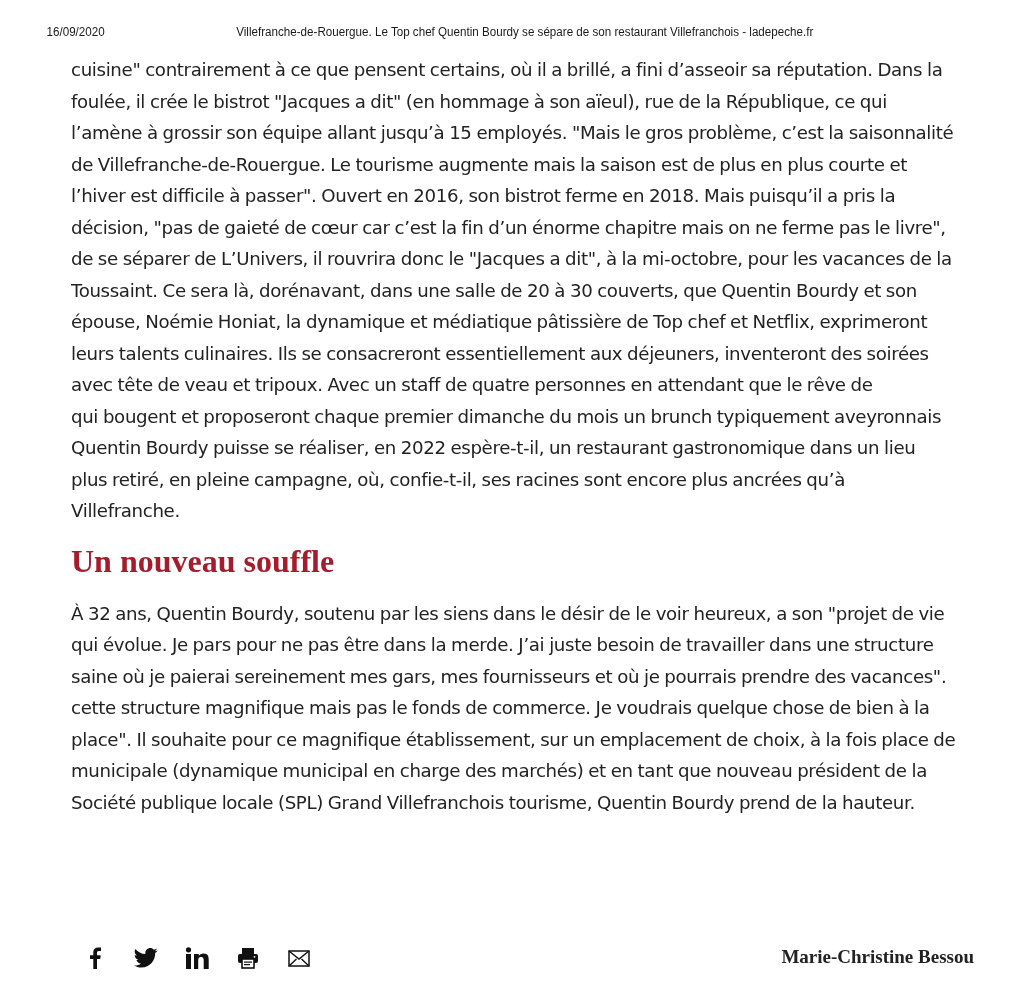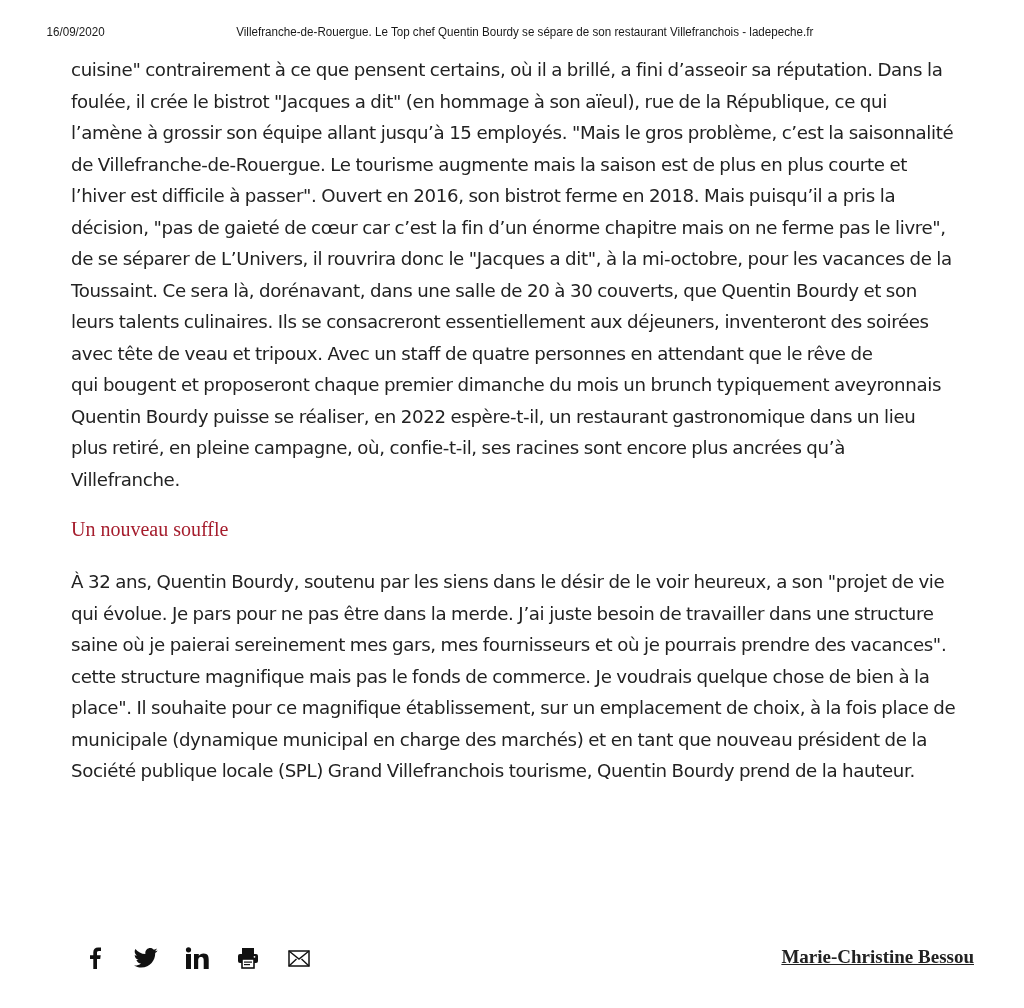--- a/index.html
+++ b/index.html
@@ -22,61 +22,62 @@
       font-size: 18.2px;
       line-height: 31.5px;
       color: #222222;
       letter-spacing: -0.35px;
       word-spacing: -0.6px;
     }
     .para .line { display: block; white-space: nowrap; }
 
     .section-heading {
       font-family: "Liberation Serif", "DejaVu Serif", serif;
-      font-weight: normal;
-      font-size: 20px;
+      font-weight: bold;
+      font-size: 32px;
       color: #a51d2d;
       margin-top: 19px;
       margin-bottom: 22px;
       line-height: 30px;
     }
 
     .share-bar {
       position: absolute; left: 80px; top: 942px; height: 32px; display: flex; align-items: center;
     }
     .share-btn {
       width: 30px; height: 30px; display: flex; align-items: center; justify-content: center;
       margin-right: 21px; cursor: pointer;
     }
     .share-btn svg { display: block; }
 
     .author {
       position: absolute; right: 50px; top: 946px;
       font-family: "Liberation Serif", "DejaVu Serif", serif;
-      font-weight: bold; font-size: 19px; color: #222222; text-decoration: underline;
+      font-weight: bold; font-size: 19px; color: #222222;
     }
   </style>
 </head>
 <body>
 
 <div class="print-header">
   <span class="date">16/09/2020</span>
   <span class="title">Villefranche-de-Rouergue. Le Top chef Quentin Bourdy se sépare de son restaurant Villefranchois - ladepeche.fr</span>
 </div>
 
 <div class="article">
   <p class="para">
     <span class="line">cuisine" contrairement à ce que pensent certains, où il a brillé, a fini d’asseoir sa réputation. Dans la</span>
     <span class="line">foulée, il crée le bistrot "Jacques a dit" (en hommage à son aïeul), rue de la République, ce qui</span>
     <span class="line">l’amène à grossir son équipe allant jusqu’à 15 employés. "Mais le gros problème, c’est la saisonnalité</span>
     <span class="line">de Villefranche-de-Rouergue. Le tourisme augmente mais la saison est de plus en plus courte et</span>
     <span class="line">l’hiver est difficile à passer". Ouvert en 2016, son bistrot ferme en 2018. Mais puisqu’il a pris la</span>
     <span class="line">décision, "pas de gaieté de cœur car c’est la fin d’un énorme chapitre mais on ne ferme pas le livre",</span>
     <span class="line">de se séparer de L’Univers, il rouvrira donc le "Jacques a dit", à la mi-octobre, pour les vacances de la</span>
     <span class="line">Toussaint. Ce sera là, dorénavant, dans une salle de 20 à 30 couverts, que Quentin Bourdy et son</span>
+    <span class="line">épouse, Noémie Honiat, la dynamique et médiatique pâtissière de Top chef et Netflix, exprimeront</span>
     <span class="line">leurs talents culinaires. Ils se consacreront essentiellement aux déjeuners, inventeront des soirées</span>
     <span class="line">avec tête de veau et tripoux. Avec un staff de quatre personnes en attendant que le rêve de</span>
     <span class="line">qui bougent et proposeront chaque premier dimanche du mois un brunch typiquement aveyronnais</span>
     <span class="line">Quentin Bourdy puisse se réaliser, en 2022 espère-t-il, un restaurant gastronomique dans un lieu</span>
     <span class="line">plus retiré, en pleine campagne, où, confie-t-il, ses racines sont encore plus ancrées qu’à</span>
     <span class="line">Villefranche.</span>
   </p>
 
   <h2 class="section-heading">Un nouveau souffle</h2>
 

